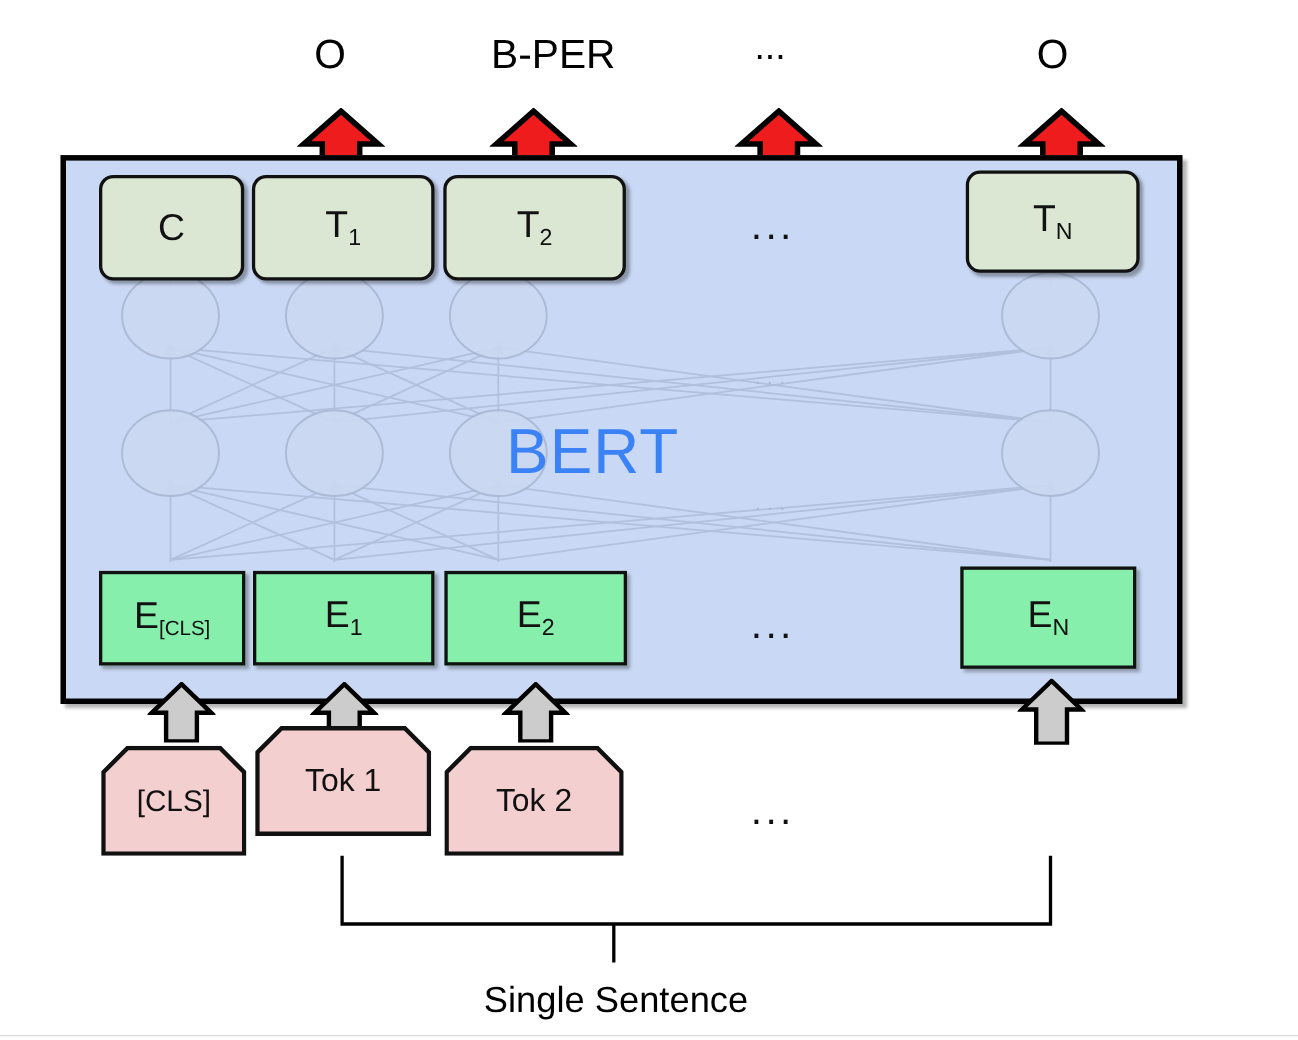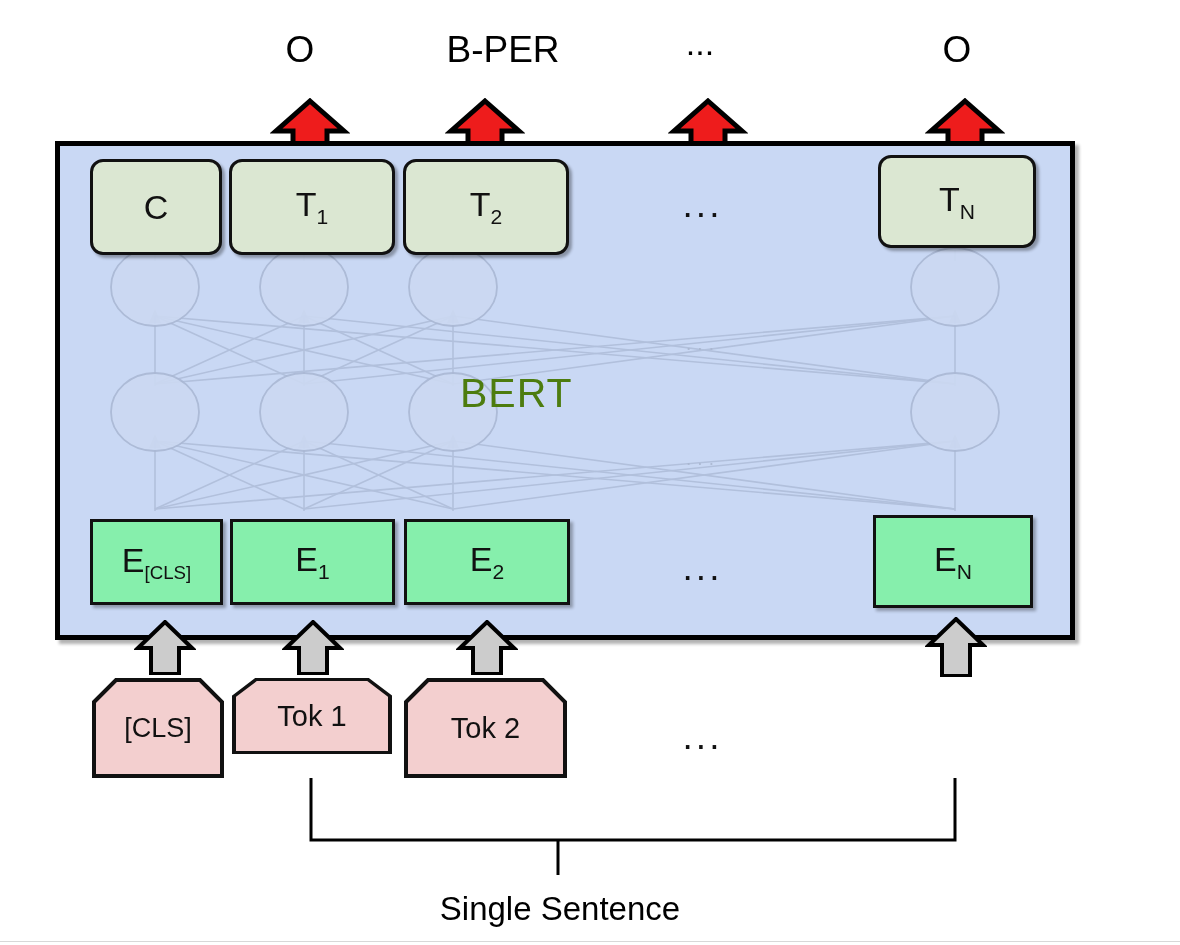--- a/index.html
+++ b/index.html
@@ -7,22 +7,22 @@
   #stage{position:relative;width:1180px;height:945px;background:#ffffff;}
   #stage .abs{position:absolute;}
 
   
   .bert-box{
     left:55px;top:141px;width:1020px;height:499px;
     background:#c9d8f4;border:5px solid #000;box-sizing:border-box;
     box-shadow:4px 4px 3px rgba(0,0,0,.30);
   }
   .bert-label{
-    left:460px;top:358px;width:260px;height:70px;
-    font-size:41px;color:#4d7c0f;line-height:70px;letter-spacing:1px;
+    left:460px;top:376px;width:260px;height:70px;
+    font-size:58px;color:#3b82f6;line-height:70px;letter-spacing:1px;
     white-space:nowrap;
   }
 
   
   .net{left:55px;top:141px;width:1020px;height:499px;pointer-events:none;}
 
   
   .toplabel{
     font-size:37px;color:#000;text-align:center;line-height:50px;
     white-space:nowrap;
@@ -205,21 +205,21 @@
     <polygon points="31,2 58,28 45,28 45,59 17,59 17,28 4,28" fill="#cccccc" stroke="#000" stroke-width="4" stroke-linejoin="miter"></polygon>
   </svg>
 
   <div class="abs" style="left:92px;top:678px;width:132px;height:100px;">
     <svg style="position:absolute;inset:0;width:100%;height:100%;" viewBox="0 0 132 100" preserveAspectRatio="none">
       <polygon points="2,24 24,2 108,2 130,24 130,98 2,98" fill="#f3cfcf" stroke="#111" stroke-width="4"></polygon>
     </svg>
     <div style="position:absolute;inset:0;display:flex;align-items:center;justify-content:center;font-size:27px;color:#111;">[CLS]</div>
   </div>
 
-  <div class="abs" style="left:232px;top:678px;width:160px;height:76px;">
+  <div class="abs" style="left:232px;top:660px;width:160px;height:100px;">
     <svg style="position:absolute;inset:0;width:100%;height:100%;" viewBox="0 0 160 100" preserveAspectRatio="none">
       <polygon points="2,24 24,2 136,2 158,24 158,98 2,98" fill="#f3cfcf" stroke="#111" stroke-width="4"></polygon>
     </svg>
     <div style="position:absolute;inset:0;display:flex;align-items:center;justify-content:center;font-size:29px;color:#111;">Tok 1</div>
   </div>
 
   <div class="abs" style="left:404px;top:678px;width:163px;height:100px;">
     <svg style="position:absolute;inset:0;width:100%;height:100%;" viewBox="0 0 163 100" preserveAspectRatio="none">
       <polygon points="2,24 24,2 139,2 161,24 161,98 2,98" fill="#f3cfcf" stroke="#111" stroke-width="4"></polygon>
     </svg>

